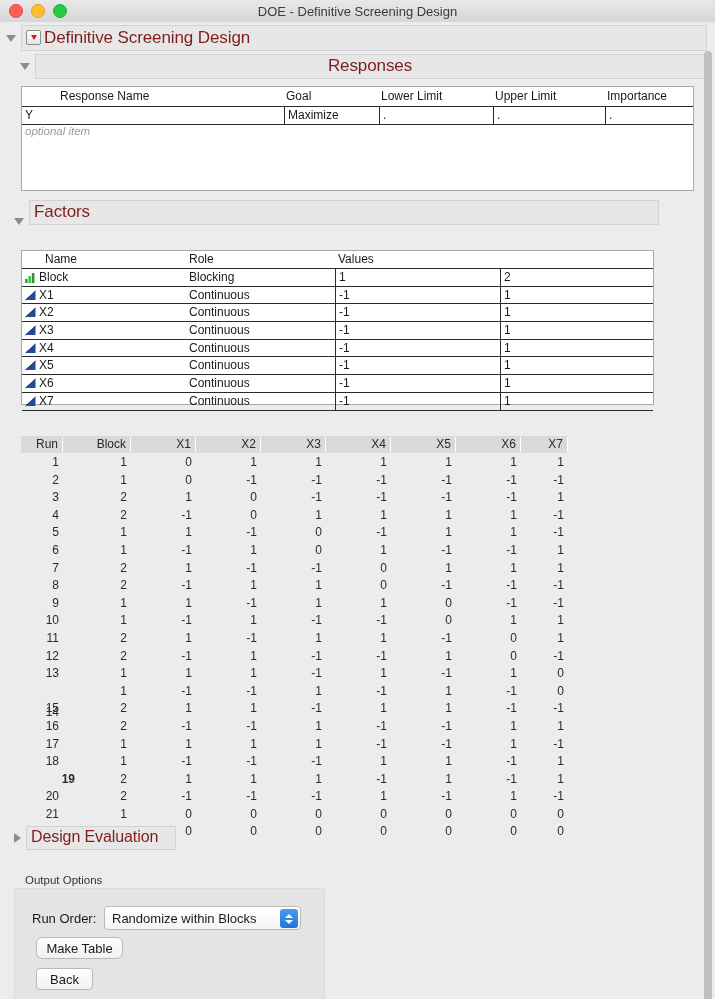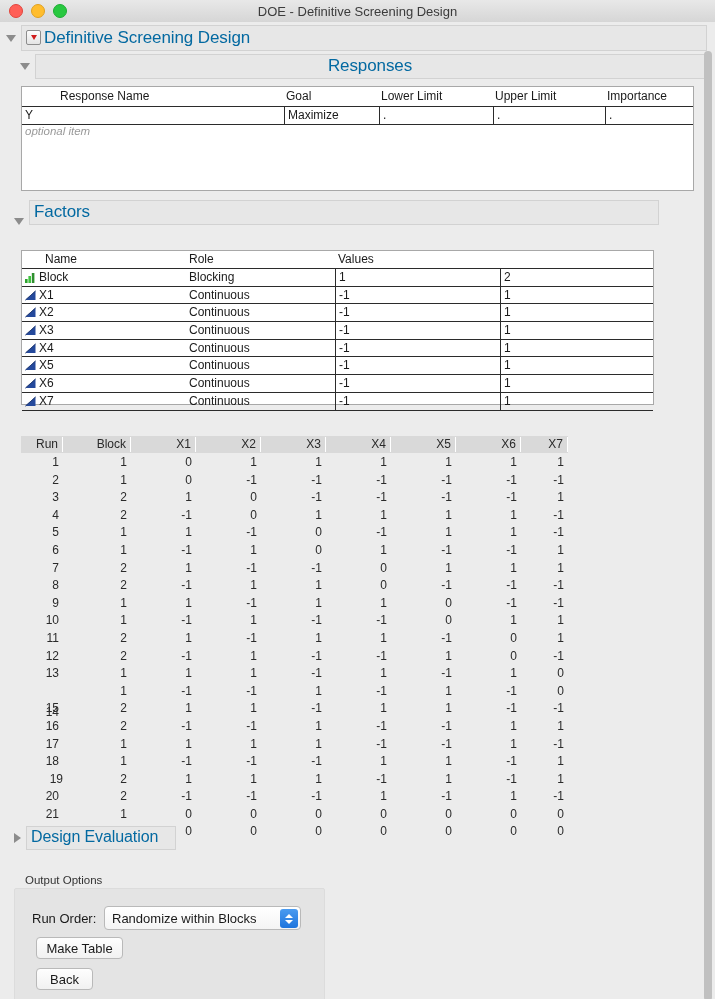--- a/index.html
+++ b/index.html
@@ -80,21 +80,21 @@
   .outline-title {
     background: #e7e7e7;
     border: 1px solid #d2d2d2;
     padding: 2px 6px 3px 4px;
     display: flex;
     align-items: center;
     box-sizing: border-box;
   }
   .outline-title .label {
     font-size: 17px;
-    color: #0369a1;
+    color: #7f1d1d;
     line-height: 1.05;
     letter-spacing: -0.1px;
   }
   .redmenu {
     width: 13px; height: 13px;
     border: 1px solid #8d8d8d;
     background: linear-gradient(to bottom,#fcfcfc,#e4e4e4);
     border-radius: 2px;
     margin-right: 3px;
     display: inline-flex;
@@ -350,21 +350,21 @@
     background: linear-gradient(to bottom,#fefefe,#f1f1f1);
     border: 1px solid #b9b9b9;
     border-radius: 4px;
     font-size: 13px;
     color: #1a1a1a;
     display: flex;
     align-items: center;
     justify-content: center;
     box-sizing: border-box;
   }
-  #make-table-btn { left: 36px; top: 915px; width: 87px; height: 22px; }
+  #make-table-btn { left: 36px; top: 915px; width: 87px; height: 22px; border-radius: 6px; }
   #back-btn       { left: 36px; top: 946px; width: 57px; height: 22px; }
 
   
   .scrollbar {
     position: absolute;
     right: 2px;
     top: 27px;
     width: 10px;
     bottom: 2px;
     background: transparent;
@@ -731,21 +731,21 @@
         <span class="dc" style="left: 42px; width: 68px;">1</span>
         <span class="dc" style="left: 110px; width: 65px;">-1</span>
         <span class="dc" style="left: 175px; width: 65px;">-1</span>
         <span class="dc" style="left: 240px; width: 65px;">-1</span>
         <span class="dc" style="left: 305px; width: 65px;">1</span>
         <span class="dc" style="left: 370px; width: 65px;">1</span>
         <span class="dc" style="left: 435px; width: 65px;">-1</span>
         <span class="dc" style="left: 500px; width: 47px;">1</span>
       </div>
       <div class="drow">
-        <span class="dc" style="left: 4px; width: 42px;">19</span>
+        <span class="dc" style="left: 16px; width: 42px; font-weight: bold;">19</span>
         <span class="dc" style="left: 42px; width: 68px;">2</span>
         <span class="dc" style="left: 110px; width: 65px;">1</span>
         <span class="dc" style="left: 175px; width: 65px;">1</span>
         <span class="dc" style="left: 240px; width: 65px;">1</span>
         <span class="dc" style="left: 305px; width: 65px;">-1</span>
         <span class="dc" style="left: 370px; width: 65px;">1</span>
         <span class="dc" style="left: 435px; width: 65px;">-1</span>
         <span class="dc" style="left: 500px; width: 47px;">1</span>
       </div>
       <div class="drow">

